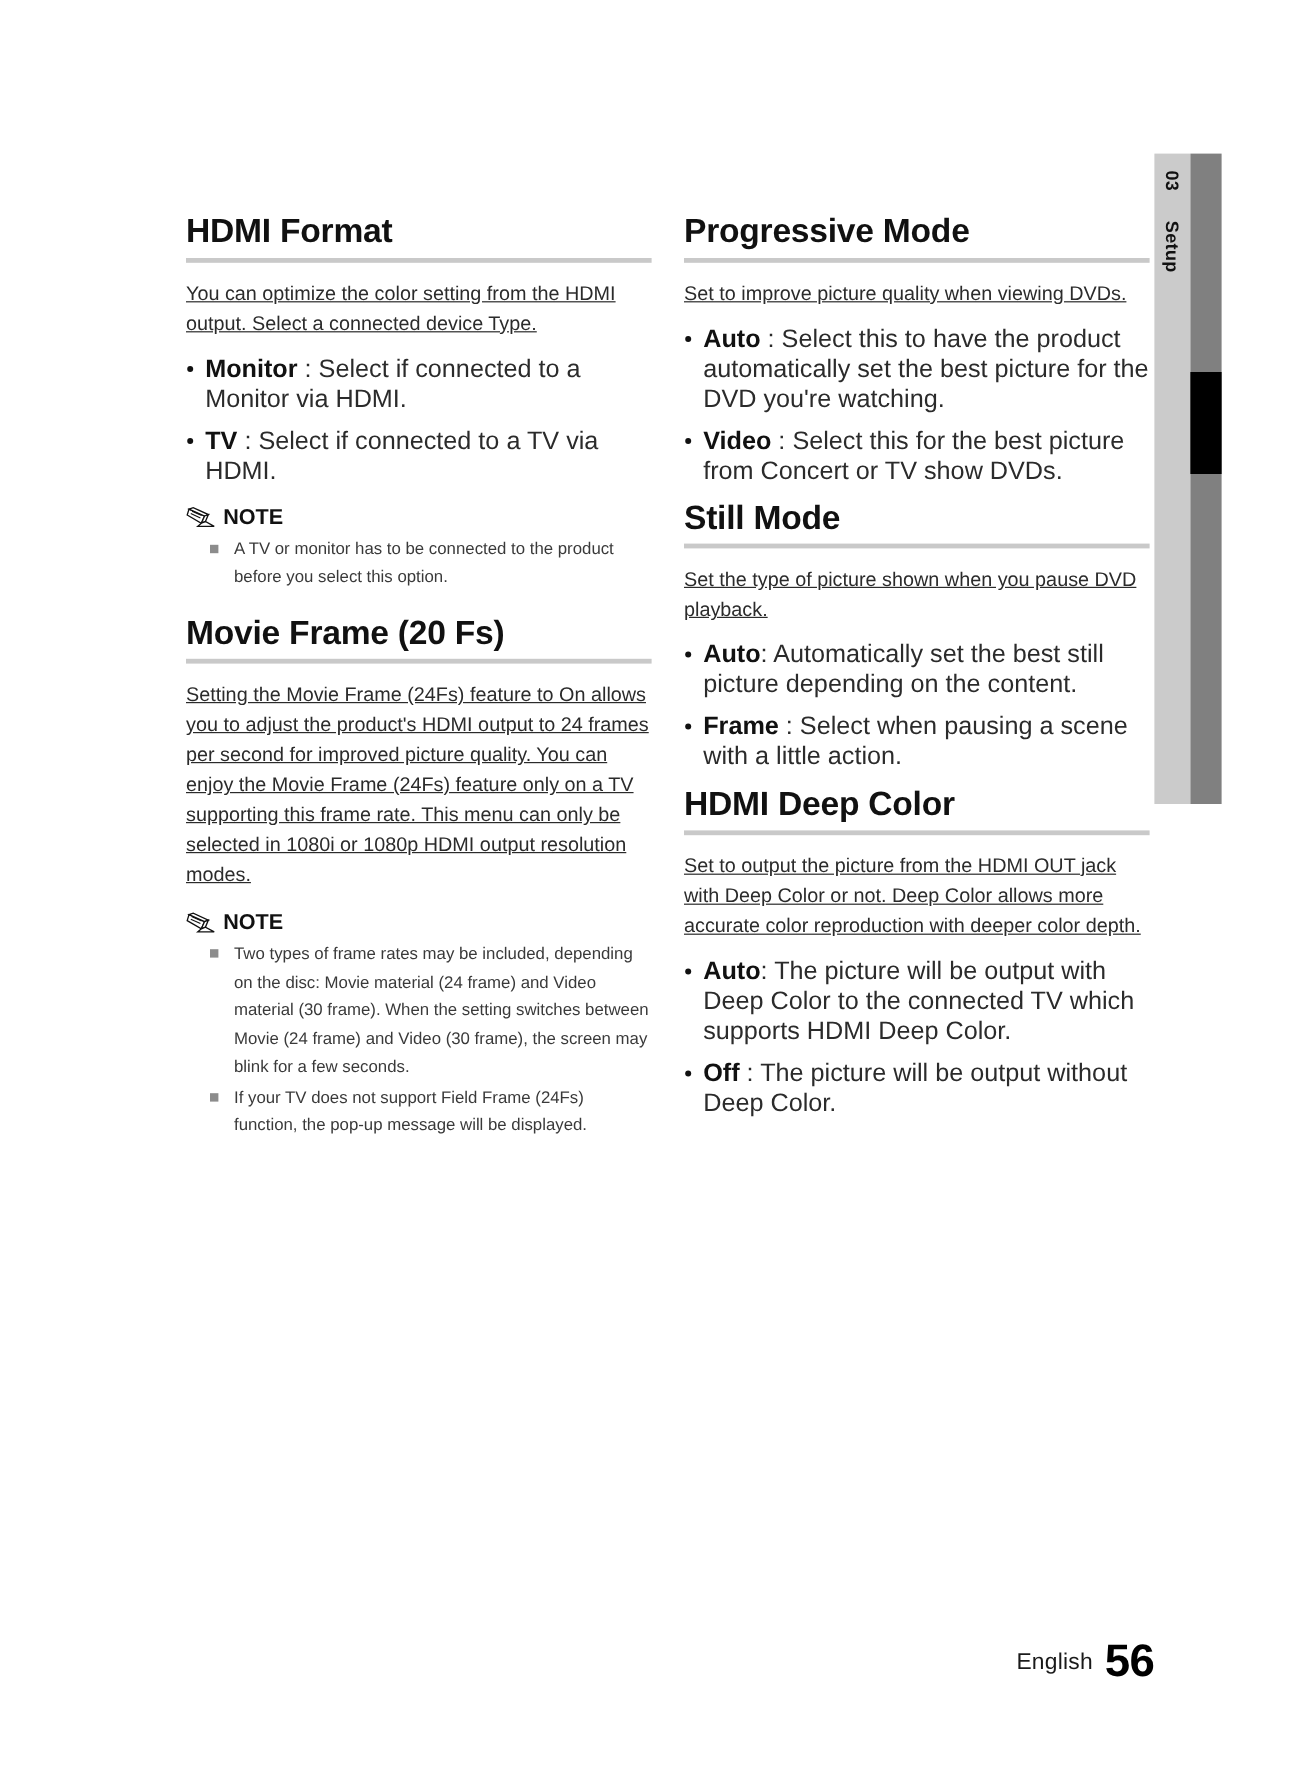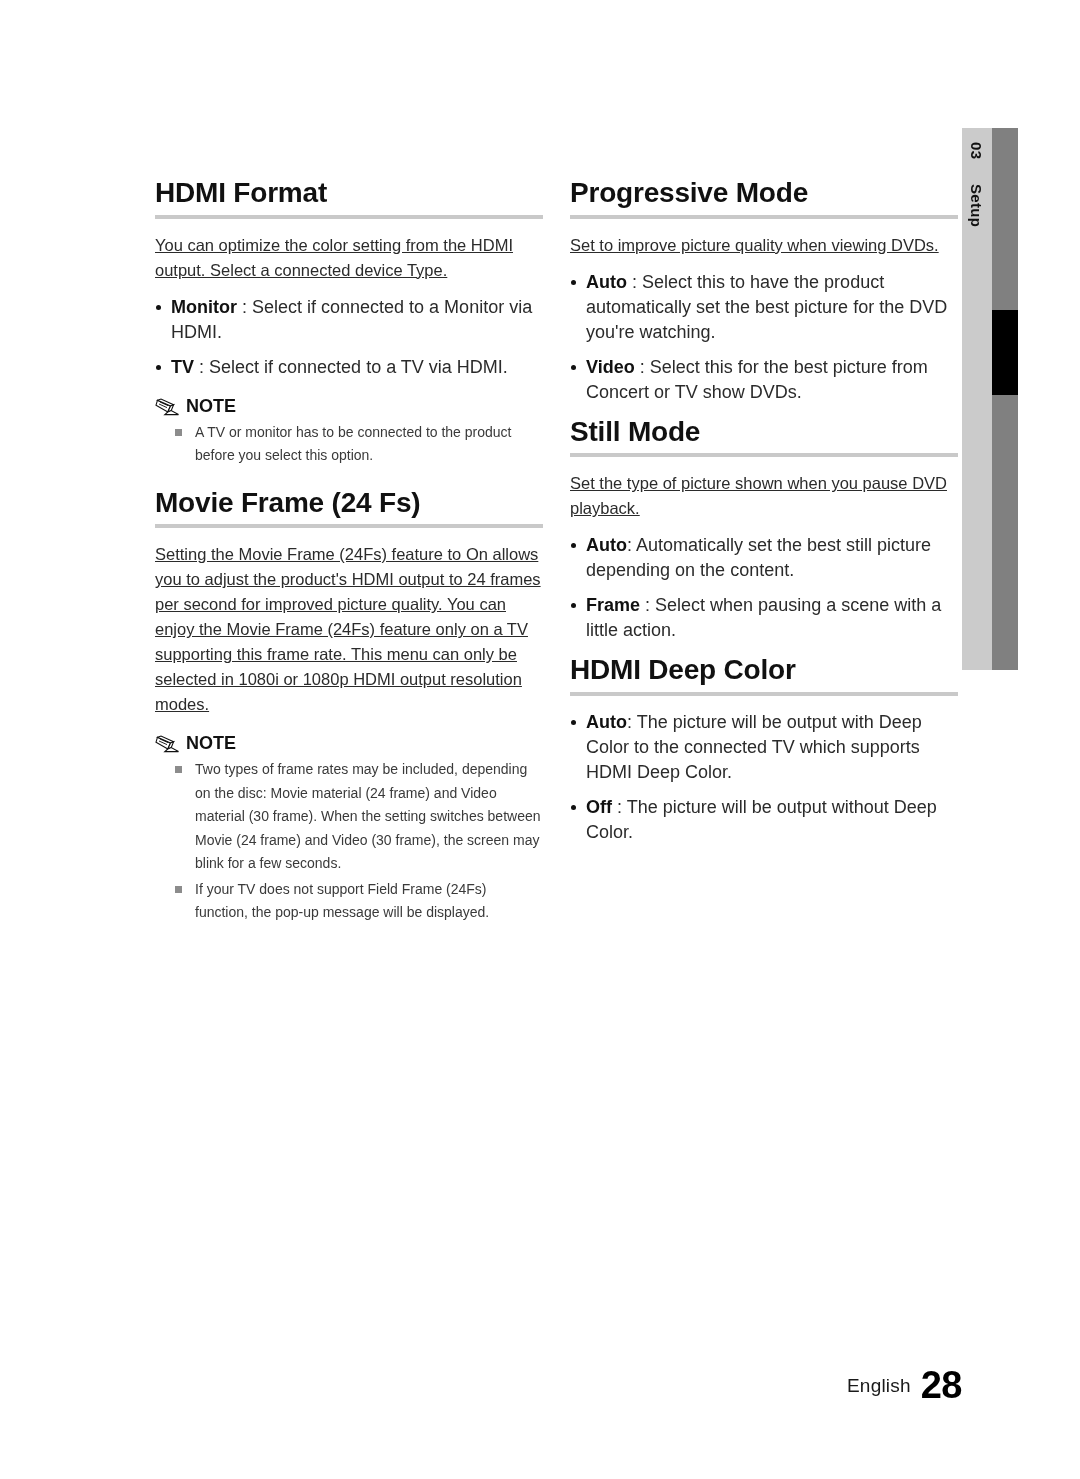--- a/index.html
+++ b/index.html
@@ -104,21 +104,21 @@
 
   
   ul.blist {
     list-style: none;
     margin: 0 0 10px 0;
     padding: 0;
   }
   ul.blist > li {
     position: relative;
     padding-left: 16px;
-    font-size: 18px;
+    font-size: 21px;
     line-height: 25px;
     color: #2b2b2b;
     margin-bottom: 1px;
   }
   ul.blist > li::before {
     content: "";
     position: absolute;
     left: 1px;
     top: 10px;
     width: 5px;
@@ -128,21 +128,21 @@
   }
   ul.blist b { font-weight: bold; color: #111; }
 
   
   ul.blist.spaced > li { margin-bottom: 10px; }
 
   
   .note-block { margin: 16px 0 18px 0; }
   .note-head {
     display: flex;
-    align-items: flex-end;
+    align-items: center;
     gap: 5px;
     font-weight: bold;
     font-size: 18px;
     color: #111;
     margin-bottom: 4px;
   }
   .note-icon {
     width: 26px;
     height: 20px;
     display: inline-block;
@@ -229,21 +229,21 @@
               </g>
             </svg></span>
           <span>NOTE</span>
         </div>
         <ul class="notelist">
           <li>A TV or monitor has to be connected to the product before you select this option.</li>
         </ul>
       </div>
     </div>
     <div class="section">
-      <h2 class="sec-head">Movie Frame (24 Fs)</h2>
+      <h2 class="sec-head">Movie Frame (20 Fs)</h2>
       <div class="sec-rule"></div>
       <p class="para">Setting the Movie Frame (24Fs) feature to On allows you to adjust the product's HDMI output to 24 frames per second for improved picture quality. You can enjoy the Movie Frame (24Fs) feature only on a TV supporting this frame rate. This menu can only be selected in 1080i or 1080p HDMI output resolution modes.</p>
       <div class="note-block">
         <div class="note-head">
           <span class="note-icon"><svg viewBox="0 0 26 20" width="26" height="20" xmlns="http://www.w3.org/2000/svg">
               <g fill="none" stroke="#111" stroke-width="1.1">
                 <path d="M2.5 3.2 L15.5 9.0 L12.8 15.0 L1.0 8.2 Z" fill="#ffffff"></path>
                 <path d="M2.5 3.2 L6.0 2.0 L18.6 7.8 L15.5 9.0 Z" fill="#ffffff"></path>
                 <path d="M15.5 9.0 L18.6 7.8 L16.2 13.6 L12.8 15.0 Z" fill="#ffffff"></path>
                 <path d="M12.8 15.0 L16.2 13.6 L23.5 17.6 L9.8 17.6 Z" fill="#ffffff"></path>
@@ -276,23 +276,24 @@
       <div class="sec-rule"></div>
       <p class="para">Set the type of picture shown when you pause DVD playback.</p>
       <ul class="blist spaced">
         <li><b>Auto</b><span style="white-space: pre;">: </span><span>Automatically set the best still picture depending on the content.</span></li>
         <li><b>Frame</b><span style="white-space: pre;"> : </span><span>Select when pausing a scene with a little action.</span></li>
       </ul>
     </div>
     <div class="section">
       <h2 class="sec-head">HDMI Deep Color</h2>
       <div class="sec-rule"></div>
+      <p class="para">Set to output the picture from the HDMI OUT jack with Deep Color or not. Deep Color allows more accurate color reproduction with deeper color depth.</p>
       <ul class="blist spaced">
         <li><b>Auto</b><span style="white-space: pre;">: </span><span>The picture will be output with Deep Color to the connected TV which supports HDMI Deep Color.</span></li>
         <li><b>Off</b><span style="white-space: pre;"> : </span><span>The picture will be output without Deep Color.</span></li>
       </ul>
     </div>
   </div>
 
 <div id="footer">
   <span class="lang">English</span>
-  <span class="pageno">28</span>
+  <span class="pageno">56</span>
 </div>
 
 </body></html>

